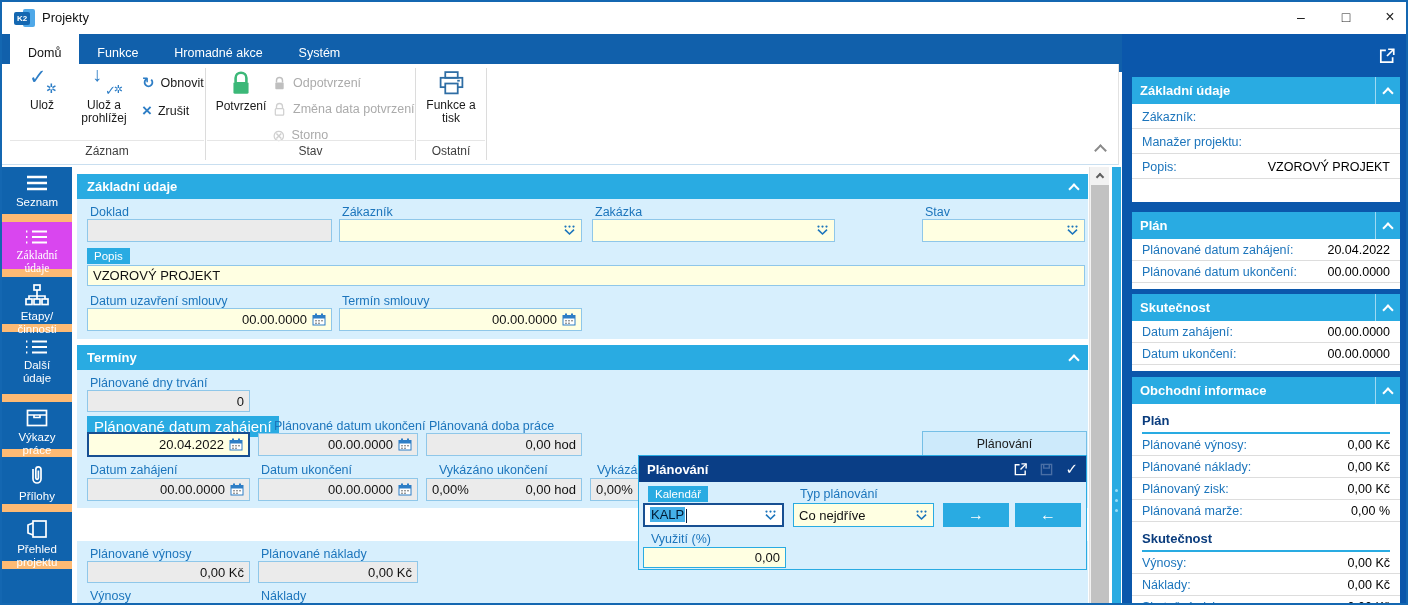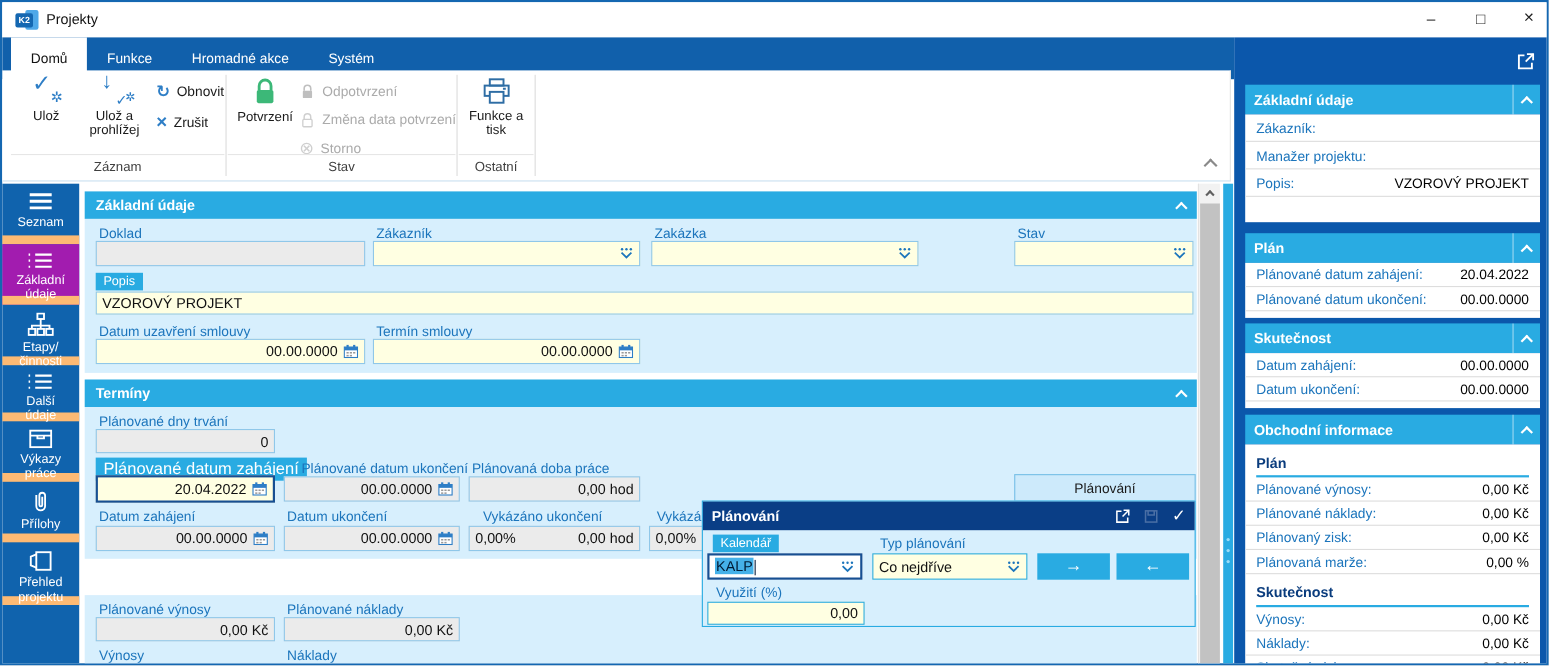--- a/index.html
+++ b/index.html
@@ -39,21 +39,21 @@
   .ico-dcheck .a{position:absolute;left:3px;top:-2px;font-size:20px;color:#2e7ec6;font-weight:bold;}
   .ico-dcheck .c{position:absolute;right:3px;bottom:-1px;font-size:13px;color:#2e7ec6;}
   .ico-dcheck .s{position:absolute;right:-4px;bottom:0px;font-size:11px;color:#2e7ec6;}
   .chev-collapse{position:absolute;left:1094px;top:82px;width:9px;height:9px;border-left:2px solid #8a8a8a;
                  border-top:2px solid #8a8a8a;transform:rotate(45deg);}
 
   
   .sidebar{left:0;top:165px;width:70px;height:440px;background:#1063ad;display:flex;flex-direction:column;}
   .sbitem{border-bottom:8px solid #fdba74;display:flex;flex-direction:column;align-items:center;
           padding:7px 1px 6px;color:#fff;font-size:11.5px;line-height:13px;text-align:center;white-space:pre-line;gap:4px;}
-  .sbitem.active{background:#a21caf;}
+  .sbitem.active{background:#d946ef;font-family:Liberation Serif, serif;}
 
   
   .sec-head{height:25px;background:#29abe2;color:#fff;font-weight:bold;font-size:13px;
             display:flex;align-items:center;justify-content:space-between;padding:0 10px;}
   .sec-body{background:#d7effd;}
   .chev{width:8px;height:8px;border-left:2px solid #fff;border-top:2px solid #fff;transform:rotate(45deg);margin-top:4px;}
   .lbl{position:absolute;color:#1c75bc;font-size:12.5px;white-space:nowrap;}
   .chip{position:absolute;background:#29abe2;color:#fff;font-size:11.5px;padding:2px 7px 2px;white-space:nowrap;}
   .fld{position:absolute;height:23px;border:1px solid #8fc7e9;background:#ebebeb;display:flex;align-items:center;
        padding:0 5px;font-size:13px;color:#111;}
@@ -220,21 +220,21 @@
       <span><svg width="24" height="22" viewBox="0 0 24 22" fill="none" stroke="#fff" stroke-width="1.7">
             <rect x="9" y="1" width="6" height="5"></rect>
             <rect x="1" y="15" width="6" height="5.5"></rect>
             <rect x="9" y="15" width="6" height="5.5"></rect>
             <rect x="17" y="15" width="6" height="5.5"></rect>
             <path d="M12 6v4M4 15v-3h16v3M12 10v5"></path>
           </svg></span>
       <span>Etapy/
 činnosti</span>
     </div>
-    <div class="sbitem" style="height:51px">
+    <div class="sbitem" style="height:70px">
       <span><svg width="24" height="16" viewBox="0 0 24 16">
             <path d="M7 2.5h15M7 8h15M7 13.5h15" stroke="#fff" stroke-width="2"></path>
             <path d="M1 2.5h3M1 8h3M1 13.5h3" stroke="#fff" stroke-width="2" stroke-dasharray="1.4 1.6"></path>
           </svg></span>
       <span>Další
 údaje</span>
     </div>
     <div class="sbitem" style="height:55px">
       <span><svg width="22" height="18" viewBox="0 0 22 18" fill="none" stroke="#fff" stroke-width="1.7">
             <rect x="1.5" y="1.5" width="19" height="15"></rect>

